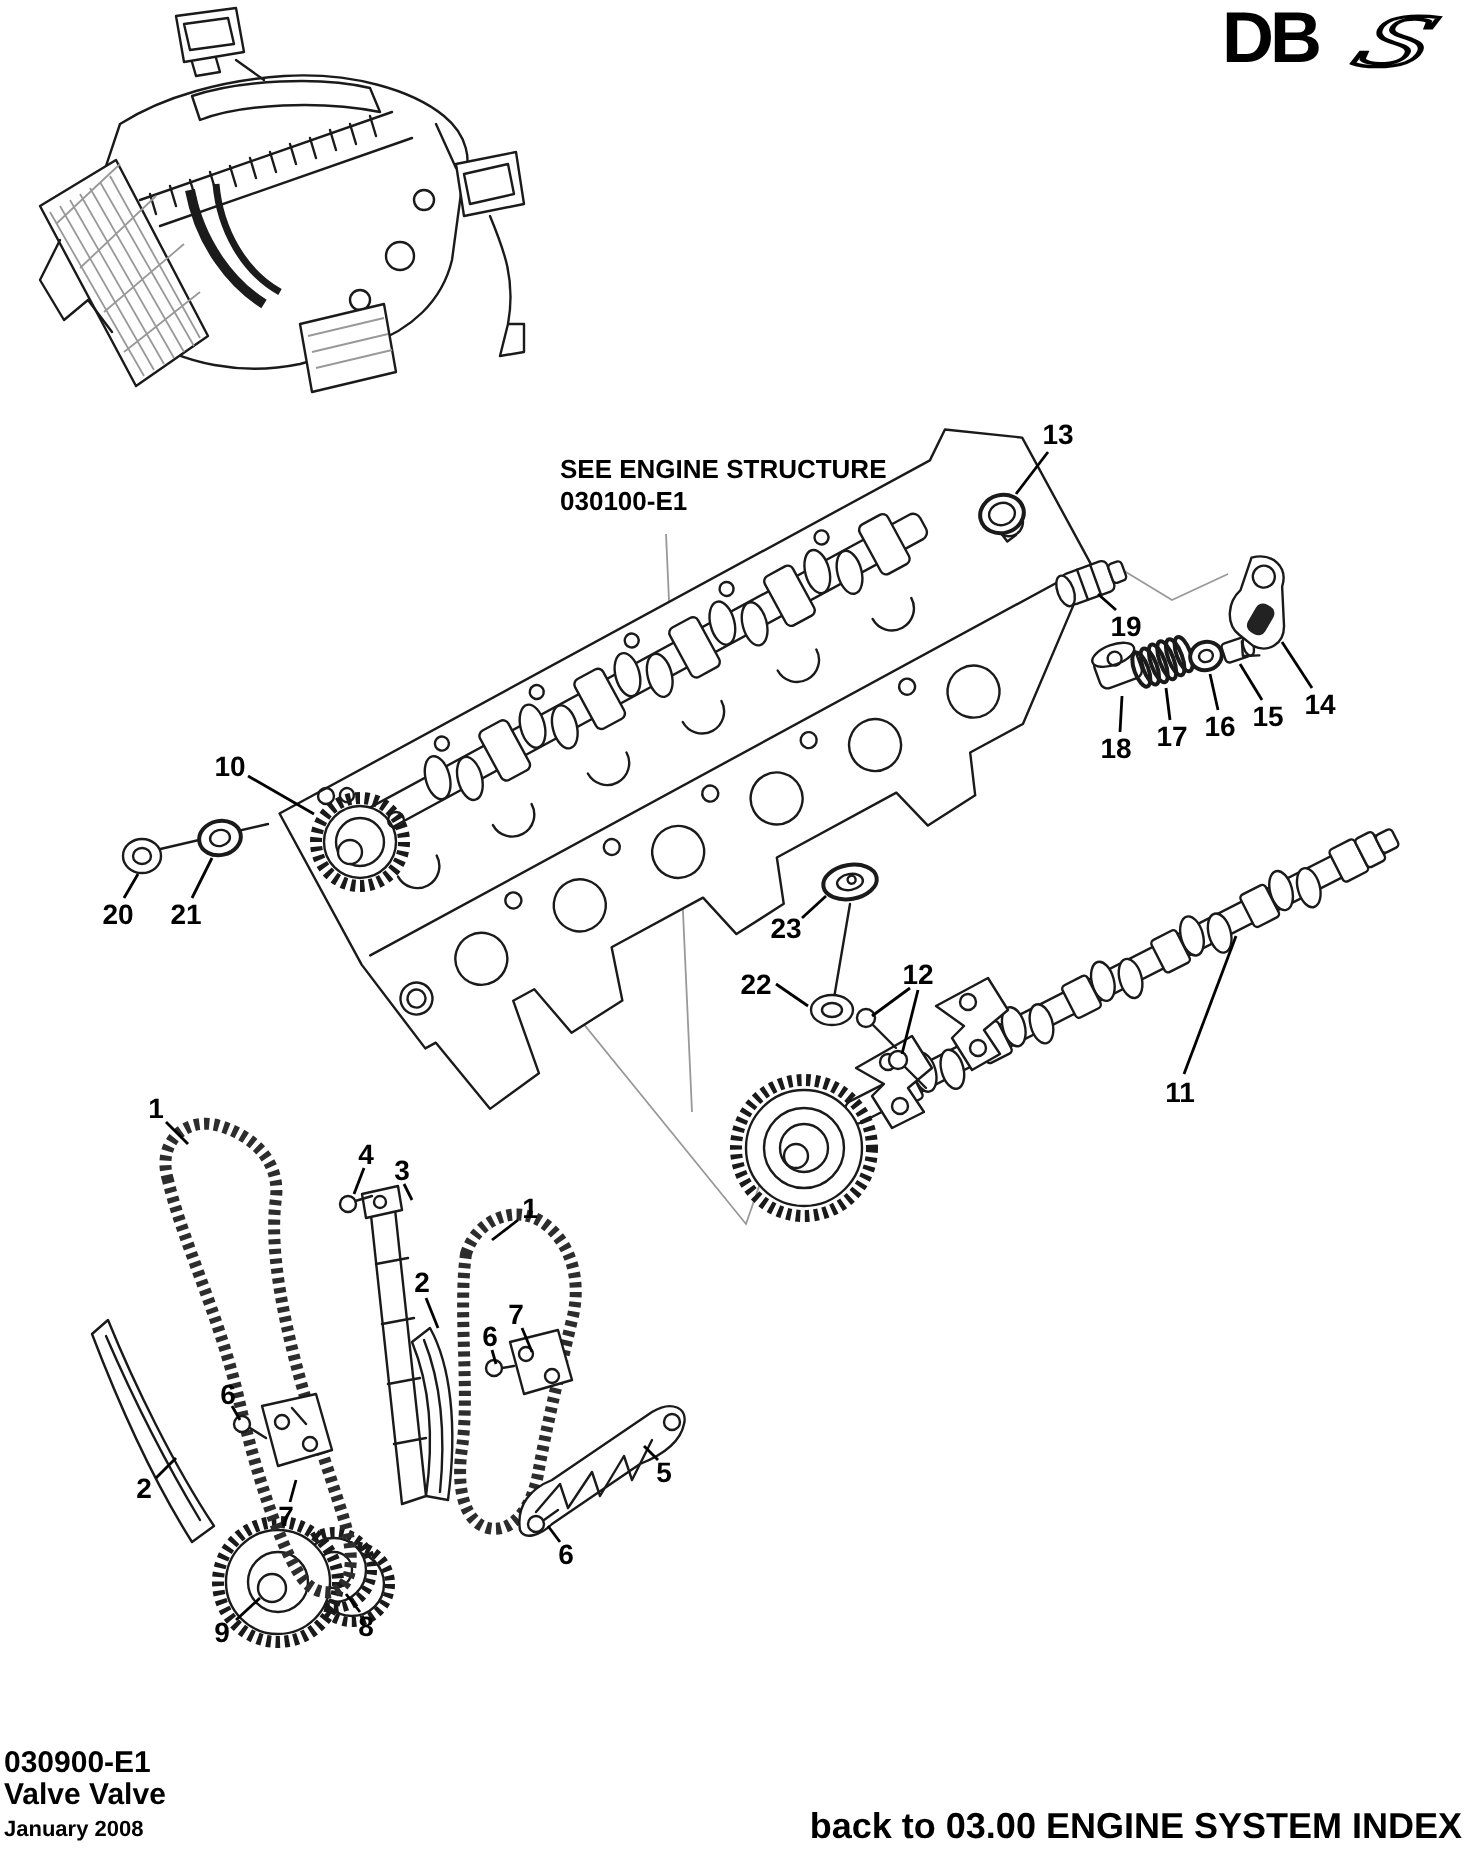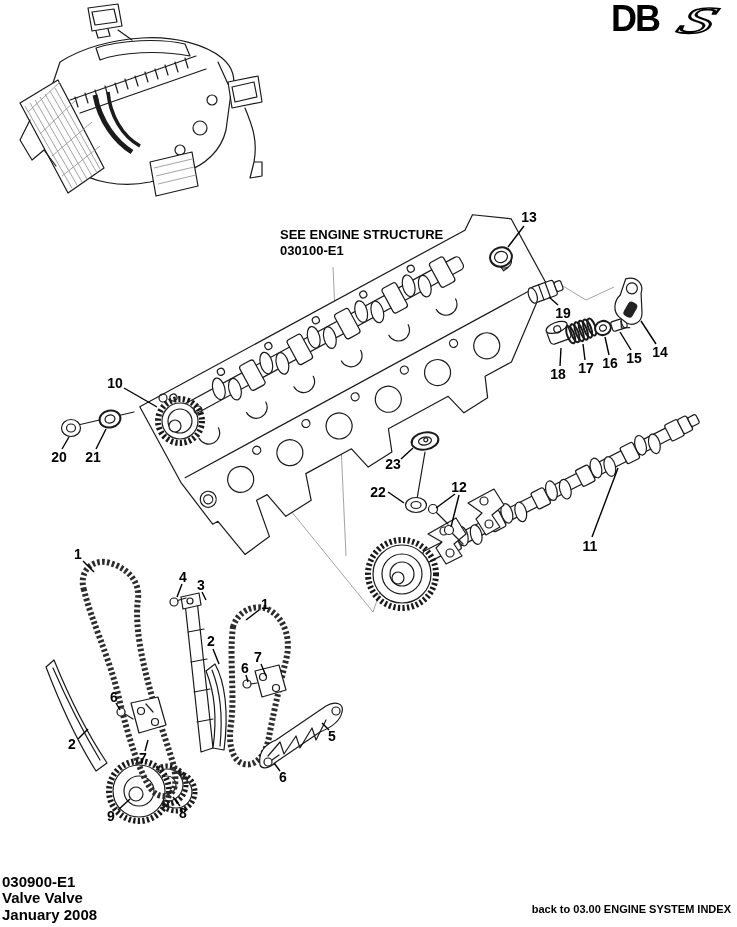--- a/index.html
+++ b/index.html
@@ -14,22 +14,22 @@
     font-size:15.5px; font-weight:bold; letter-spacing:.2px;
     margin:2px 0 0 0; padding-right:1px;
   }
   .hdr-nav { margin-top:9px; font-size:11.5px; font-weight:bold; white-space:nowrap; }
   .hdr-nav a { color:#000; text-decoration:none; cursor:pointer; }
   .hdr-nav .gap { display:inline-block; width:14px; }
   .arrow { font-size:9px; position:relative; top:-1px; }
   
   .ftr-left { position:absolute; left:2px; top:874px; line-height:16px; }
   .doc-num, .doc-title { font-size:15px; font-weight:bold; }
-  .doc-date { font-size:15px; font-weight:bold; margin-top:1px; }
-  .ftr-right { position:absolute; right:6px; top:903px; font-size:11px; font-weight:bold; }
+  .doc-date { font-size:11px; font-weight:bold; margin-top:1px; }
+  .ftr-right { position:absolute; right:6px; top:903px; font-size:18px; font-weight:bold; }
   .ftr-right a { color:#000; text-decoration:none; cursor:pointer; }
   
   .dwg { position:absolute; left:0; top:0; }
   .ln   { fill:none; stroke:#1a1a1a; stroke-width:1.2; stroke-linejoin:round; stroke-linecap:round; }
   .fw   { fill:#fff; stroke:#1a1a1a; stroke-width:1.2; stroke-linejoin:round; }
   .fw2  { fill:#fff; stroke:#1a1a1a; stroke-width:2; stroke-linejoin:round; }
   .dk   { fill:#222; stroke:none; }
   .thin { fill:none; stroke:#999; stroke-width:0.9; }
   .chain{ fill:none; stroke:#2d2d2d; stroke-width:6; stroke-dasharray:2.6 2.3; }
   .teeth{ fill:none; stroke:#1a1a1a; stroke-dasharray:2.3 2.3; }

